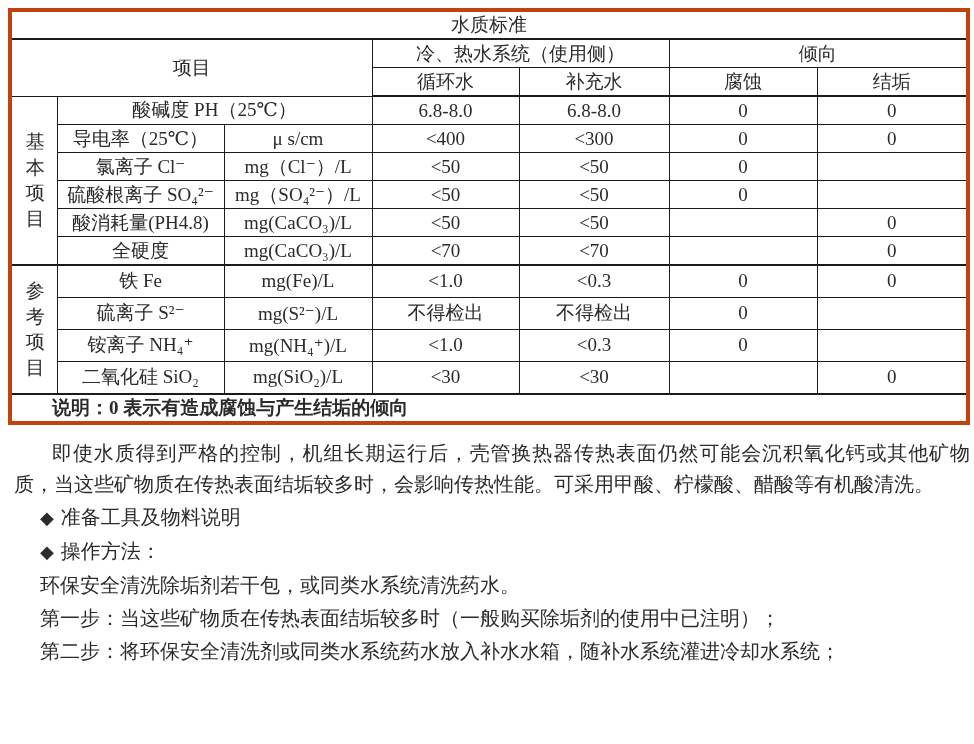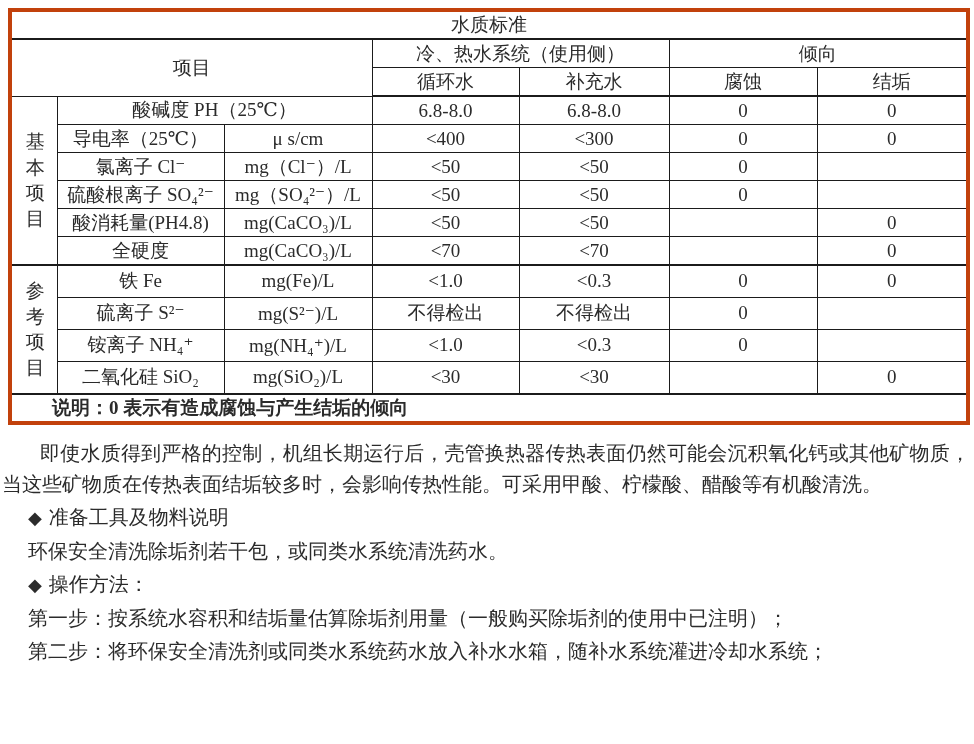--- a/index.html
+++ b/index.html
@@ -48,21 +48,21 @@
   }
   tr.note-row td {
     height: 23px;
     border-top: 2.5px solid #1b1b1b;
     text-align: left;
     padding-left: 40px;
     font-weight: bold;
   }
   
   .bodytext {
-    padding: 0 4px 0 2px;
+    padding: 0 4px 0 14px;
     font-size: 20px;
     line-height: 31px;
   }
   .bodytext p { margin: 0; }
   p.para {
     text-indent: 38px;
     text-align: justify;
   }
   p.section-line {
     padding-left: 26px;
@@ -190,19 +190,19 @@
     <tr class="note-row">
       <td colspan="7">说明：0 表示有造成腐蚀与产生结垢的倾向</td>
     </tr>
   </tfoot>
 </table>
 
 <div class="bodytext">
   <p class="para">即使水质得到严格的控制，机组长期运行后，壳管换热器传热表面仍然可能会沉积氧化钙或其他矿物质，当这些矿物质在传热表面结垢较多时，会影响传热性能。可采用甲酸、柠檬酸、醋酸等有机酸清洗。</p>
 
   <p class="section-line"><span class="diamond">◆</span><span>准备工具及物料说明</span></p>
+  <p class="section-line"><span class="diamond">◆</span><span>操作方法：</span></p>
+
   <p class="section-line">环保安全清洗除垢剂若干包，或同类水系统清洗药水。</p>
-
-  <p class="section-line"><span class="diamond">◆</span><span>操作方法：</span></p>
-  <p class="section-line">第一步：按系统水容积和结垢量估算除垢剂用量（一般购买除垢剂的使用中已注明）；</p>
+  <p class="section-line">第一步：当这些矿物质在传热表面结垢较多时（一般购买除垢剂的使用中已注明）；</p>
   <p class="section-line">第二步：将环保安全清洗剂或同类水系统药水放入补水水箱，随补水系统灌进冷却水系统；</p>
 
 </div>
 
 </body></html>

